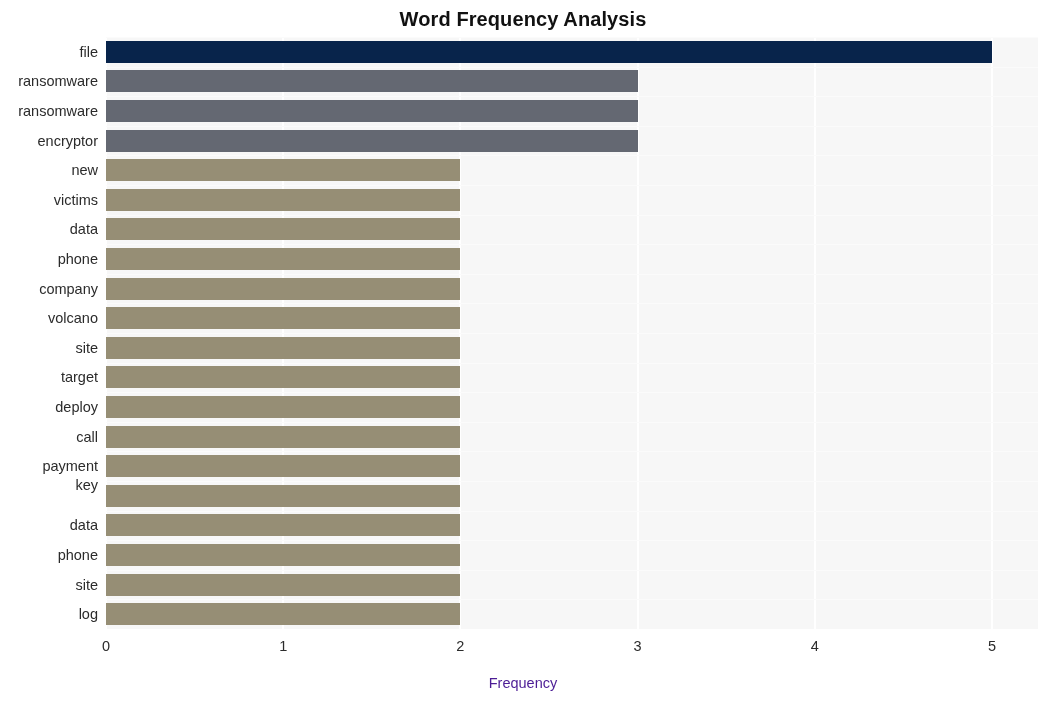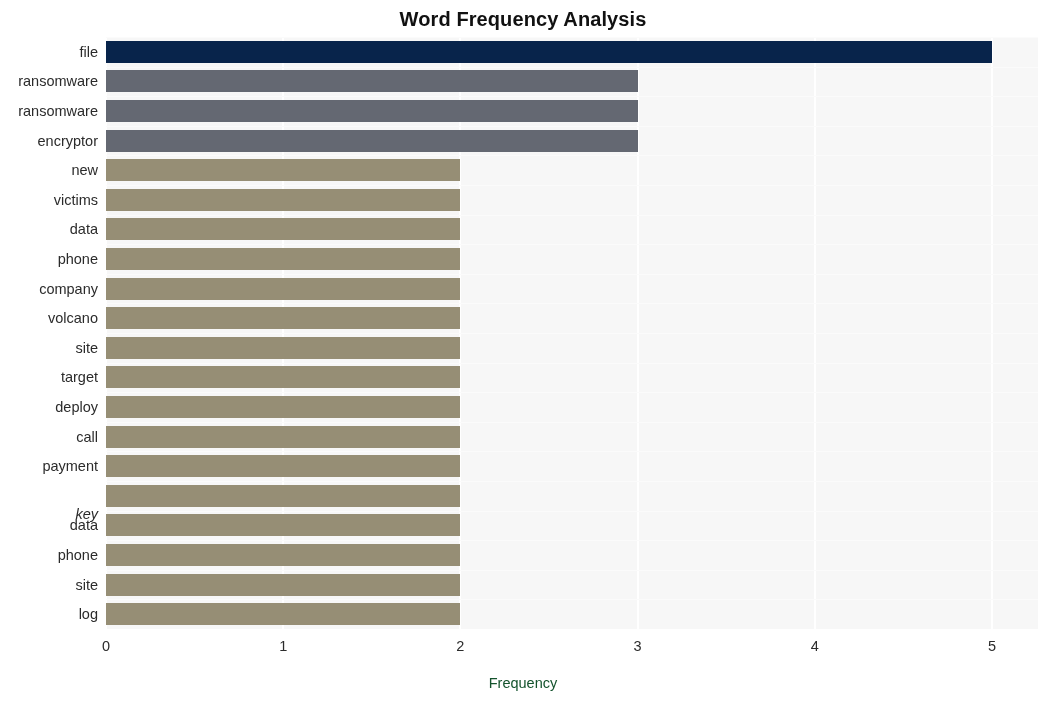--- a/index.html
+++ b/index.html
@@ -116,21 +116,21 @@
     color: #2b2b2b;
     line-height: 20px;
   }
   #x-axis-title {
     position: absolute;
     left: 0;
     top: 673px;
     width: 1046px;
     text-align: center;
     font-size: 14.5px;
-    color: #14532d;
+    color: #4c1d95;
     line-height: 20px;
   }
 </style>
 </head>
 <body>
 
 <div id="chart-root">
 
   <div id="chart-title">Word Frequency Analysis</div>
 
@@ -238,21 +238,21 @@
       <div class="y-tick-label" style="top: 154.8px;">victims</div>
       <div class="y-tick-label" style="top: 184.4px;">data</div>
       <div class="y-tick-label" style="top: 214px;">phone</div>
       <div class="y-tick-label" style="top: 243.6px;">company</div>
       <div class="y-tick-label" style="top: 273.2px;">volcano</div>
       <div class="y-tick-label" style="top: 302.8px;">site</div>
       <div class="y-tick-label" style="top: 332.4px;">target</div>
       <div class="y-tick-label" style="top: 362px; text-align: right;">deploy</div>
       <div class="y-tick-label" style="top: 391.6px;">call</div>
       <div class="y-tick-label" style="top: 421.2px;">payment</div>
-      <div class="y-tick-label" style="top: 469px; font-style: italic;">key</div>
+      <div class="y-tick-label" style="top: 440px;">key</div>
       <div class="y-tick-label" style="top: 480.4px;">data</div>
       <div class="y-tick-label" style="top: 510px;">phone</div>
       <div class="y-tick-label" style="top: 539.6px;">site</div>
       <div class="y-tick-label" style="top: 569.2px;">log</div>
     </div>
 
   <div id="x-axis-labels">
       <div class="x-tick-label" style="left: 106px;">0</div>
       <div class="x-tick-label" style="left: 283.2px;">1</div>
       <div class="x-tick-label" style="left: 460.4px;">2</div>

